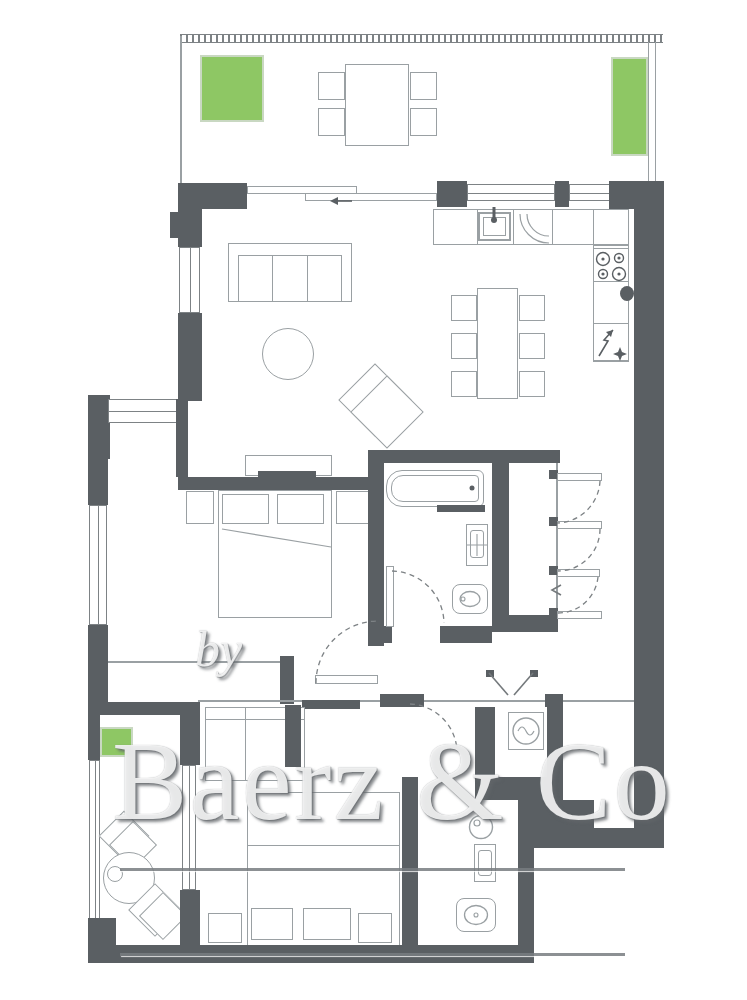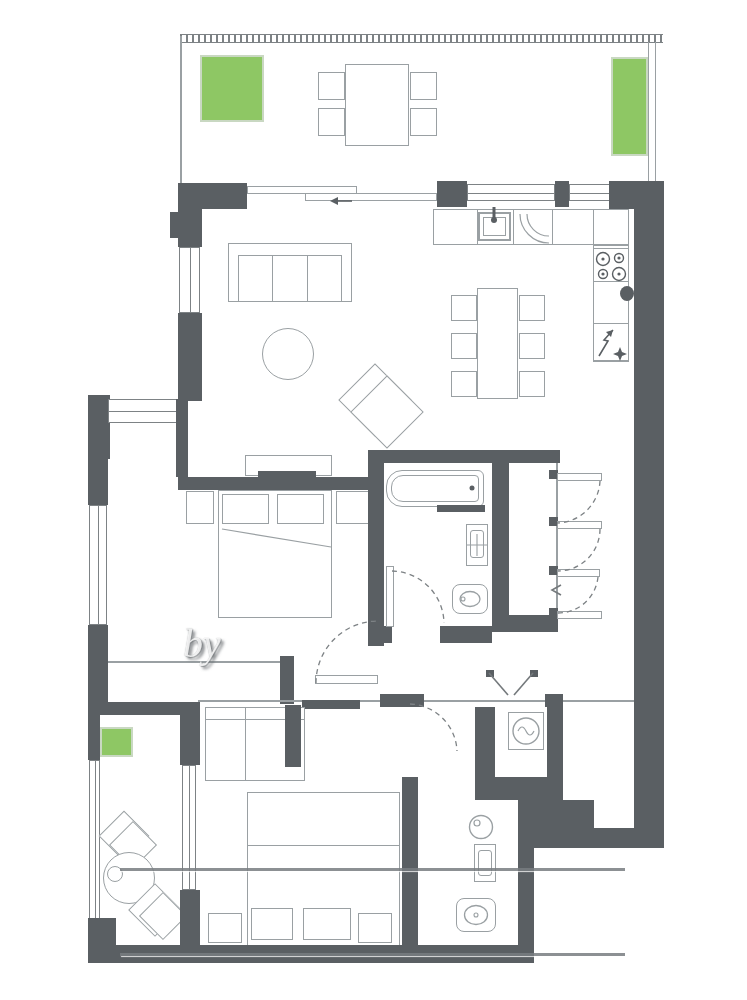--- a/index.html
+++ b/index.html
@@ -20,21 +20,21 @@
   .circle{border-radius:50%;}
   .rail{position:absolute;background:repeating-linear-gradient(90deg,var(--detail-line,#7d8285) 0 2px,#fff 2px 6px);
         border-top:1.5px solid var(--detail-line,#7d8285);border-bottom:1.5px solid var(--detail-line,#7d8285);box-sizing:border-box;}
   .dbl{position:absolute;border-left:1.5px solid var(--furniture-line,#9aa0a3);border-right:1.5px solid var(--furniture-line,#9aa0a3);box-sizing:border-box;}
   .nub{position:absolute;background:var(--wall,#5a5f63);border-radius:50%;}
   #arcs{position:absolute;left:0;top:0;z-index:5;pointer-events:none;}
   
   .wm{position:absolute;z-index:9;color:rgba(255,255,255,0.84);
       text-shadow:3px 3px 3px rgba(97,102,106,0.75),1px 1px 1px rgba(97,102,106,0.55),0 0 1px rgba(120,124,127,0.6);
       white-space:nowrap;}
-  .wm-by{left:183px;top:620px;font-size:40px;font-style:italic;}
+  .wm-by{left:195px;top:620px;font-size:50px;font-style:italic;}
   .wm-brand{left:112px;top:716px;font-size:113px;letter-spacing:2px;}
   .wm-tag{left:118px;top:880px;font-size:43px;letter-spacing:0.45em;word-spacing:0.35em;}
   .wm-line{position:absolute;z-index:9;height:2.5px;background:rgba(120,125,128,0.85);
            box-shadow:1px 1px 1px rgba(255,255,255,0.8);}
 </style>
 </head>
 <body>
 
 <div id="plan">
 
@@ -246,16 +246,17 @@
     <circle cx="476" cy="915" r="2" fill="none" stroke="#9aa0a3" stroke-width="1.1"></circle>
 
     <circle cx="481" cy="827" r="11.5" fill="#fff" stroke="#9aa0a3" stroke-width="1.4"></circle>
     <circle cx="477" cy="823" r="3" fill="none" stroke="#9aa0a3" stroke-width="1.2"></circle>
 
     <circle cx="526" cy="731" r="13" fill="#fff" stroke="#9aa0a3" stroke-width="1.4"></circle>
     <path d="M 518 731 q 4 -8 8 0 q 4 8 8 0" stroke="#9aa0a3" stroke-width="1.2" fill="none"></path>
   </svg>
 
   <div class="wm wm-by">by</div>
+  <div class="wm wm-brand">Baerz &amp; Co</div>
   <div class="wm-line" style="left:120px;top:868px;width:505px"></div>
   <div class="wm-line" style="left:120px;top:953px;width:505px"></div>
 
 </div>
 
 </body></html>

